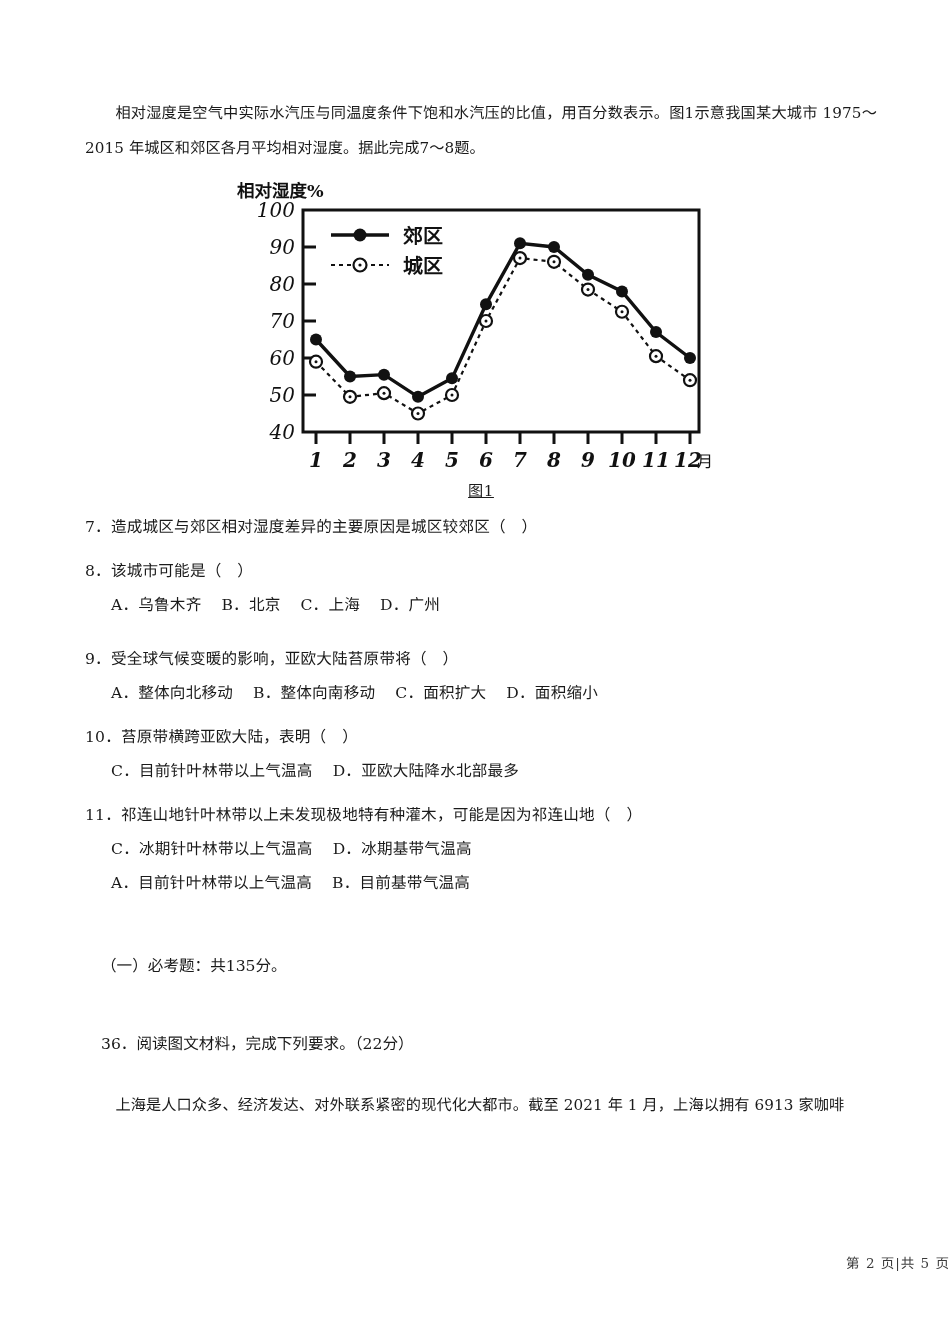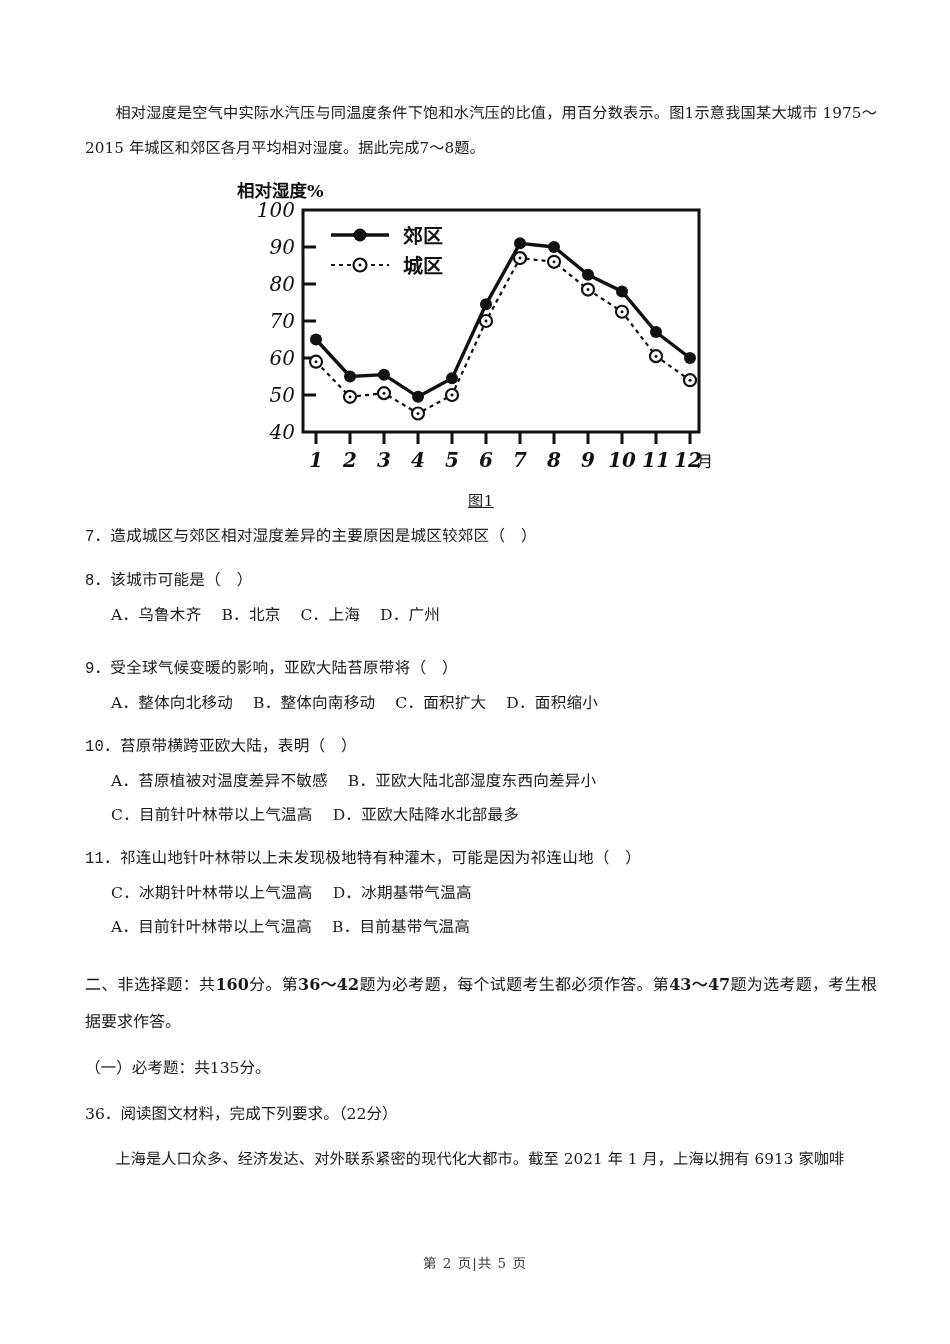--- a/index.html
+++ b/index.html
@@ -42,21 +42,20 @@
     letter-spacing: 0.1px;
     margin: 0;
   }
   .para.indent { text-indent: 2em; }
 
   .qline {
     font-size: 15.6px;
     line-height: 34px;
     margin: 0;
     letter-spacing: 0.2px;
-    font-family: Liberation Mono, monospace;
   }
   .qopts {
     font-size: 15.6px;
     line-height: 34px;
     margin: 0;
     padding-left: 26px;
     letter-spacing: 0.2px;
   }
   .qopts .opt { display: inline-block; margin-right: 20px; white-space: nowrap; }
   .qopts .opt:last-child { margin-right: 0; }
@@ -76,45 +75,45 @@
     margin-top: 14px;
     text-decoration: underline;
   }
   .figure-inner {
     width: 500px;
     position: relative;
   }
   .fig-caption {
     text-align: center;
     font-size: 15.2px;
-    margin-top: 18px;
+    margin-top: 8px;
     letter-spacing: 0.5px;
   }
 
   
   .sec-head {
     font-size: 16px;
     line-height: 37px;
     margin: 0;
     text-align: justify;
     text-justify: inter-ideograph;
   }
   .sec-sub {
     font-size: 15.6px;
     line-height: 36px;
-    margin: 0;
+    margin: 16px;
   }
 
   
   .footer {
     position: absolute;
     left: 0;
     top: 1252px;
     width: 950px;
-    text-align: center;
+    text-align: right;
     font-size: 13.5px;
     color: #3a3a3a;
     letter-spacing: 1px;
   }
 
   svg { display: block; }
   svg text { font-family: "DejaVu Serif", "Liberation Serif", serif; }
 </style>
 </head>
 <body>
@@ -258,39 +257,35 @@
 
     <p class="qline">9．受全球气候变暖的影响，亚欧大陆苔原带将（　）</p>
     <p class="qopts">
       <span class="opt">A．整体向北移动</span><span class="opt">B．整体向南移动</span><span class="opt">C．面积扩大</span><span class="opt">D．面积缩小</span>
     </p>
 
     <div class="gap-sm"></div>
 
     <p class="qline">10．苔原带横跨亚欧大陆，表明（　）</p>
     <p class="qopts">
-      <span class="opt">A．苔原植被对温度差异不敏感</span><span class="opt">B．亚欧大陆北部湿度东西向差异小</span>
-    </p>
-    <p class="qopts">
       <span class="opt">C．目前针叶林带以上气温高</span><span class="opt">D．亚欧大陆降水北部最多</span>
     </p>
 
     <div class="gap-sm"></div>
 
     <p class="qline">11．祁连山地针叶林带以上未发现极地特有种灌木，可能是因为祁连山地（　）</p>
     <p class="qopts">
       <span class="opt">C．冰期针叶林带以上气温高</span><span class="opt">D．冰期基带气温高</span>
     </p>
     <p class="qopts">
       <span class="opt">A．目前针叶林带以上气温高</span><span class="opt">B．目前基带气温高</span>
     </p>
 
     <div class="gap-lg"></div>
 
-    <p class="sec-head"><span>二、非选择题：共</span><span class="bold">160</span><span>分。第</span><span class="bold">36～42</span><span>题为必考题，每个试题考生都必须作答。第</span><span class="bold">43～47</span><span>题为选考题，考生根据要求作答。</span></p>
 
     <div class="gap-sm"></div>
 
     <p class="sec-sub">（一）必考题：共135分。</p>
 
     <div class="gap-sm"></div>
 
     <p class="sec-sub">36．阅读图文材料，完成下列要求。（22分）</p>
 
     <div class="gap-sm"></div>

